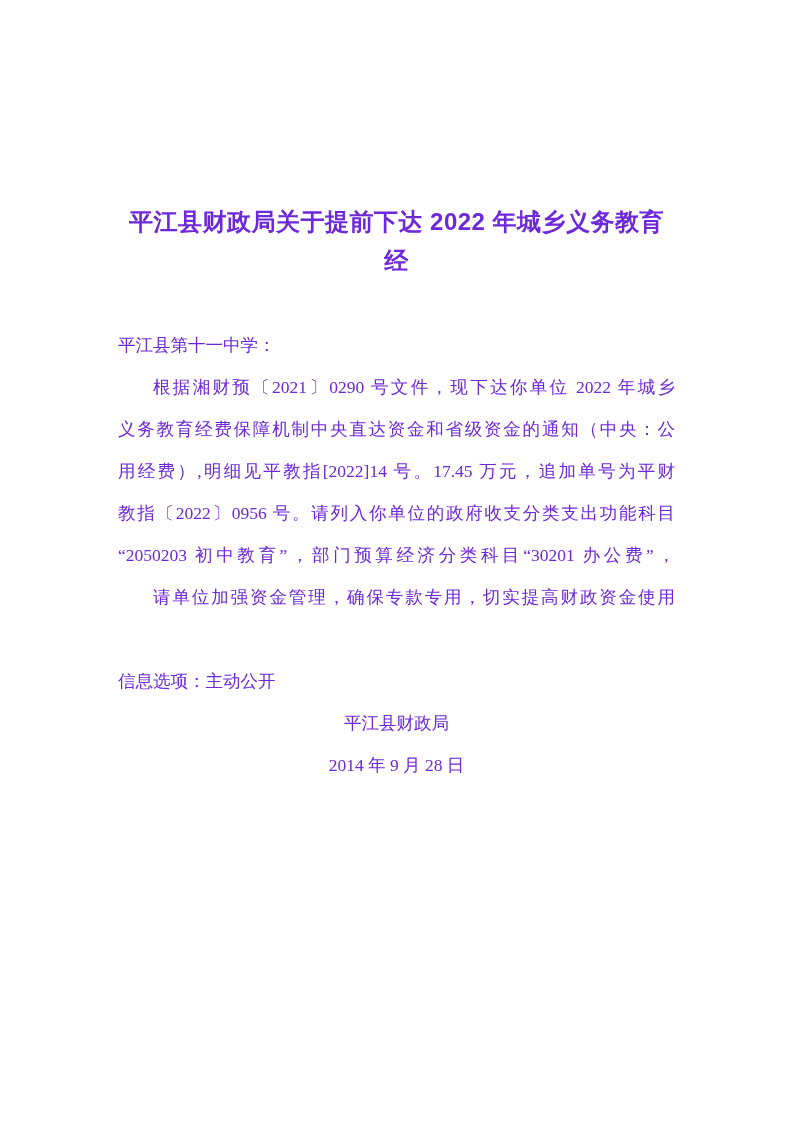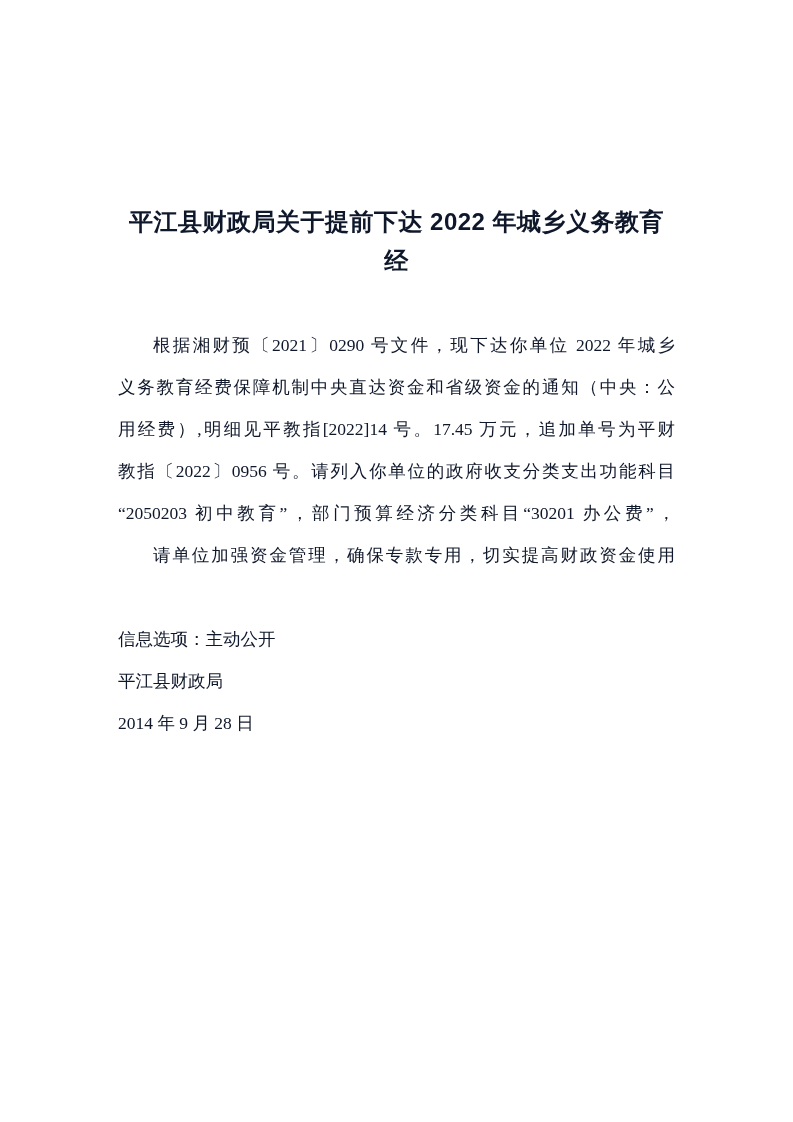--- a/index.html
+++ b/index.html
@@ -5,21 +5,21 @@
   html, body {
     margin: 0;
     padding: 0;
     background: #ffffff;
   }
   .page {
     position: relative;
     width: 793px;
     height: 1122px;
     background: #ffffff;
-    color: #0f172a;
+    color: #6d28d9;
     overflow: hidden;
   }
   .doc-title {
     margin: 0 118px;
     padding-top: 202px;
     font-family: "Liberation Sans", "DejaVu Sans", sans-serif;
     font-weight: 700;
     font-size: 24px;
     line-height: 39px;
     text-align: center;
@@ -35,33 +35,34 @@
     min-height: 42px;
   }
   .just {
     text-align: justify;
     text-align-last: justify;
   }
   .indent {
     text-indent: 35px;
   }
   .right {
-    text-align: left;
+    text-align: center;
   }
 </style>
 </head>
 <body>
 
 <div class="page">
 
   <div class="doc-title">
     <div class="title-line">平江县财政局关于提前下达 2022 年城乡义务教育经</div>
   </div>
 
   <div class="doc-body">
+    <div class="line">平江县第十一中学：</div>
 
     <div class="line just indent">根据湘财预〔2021〕0290 号文件，现下达你单位 2022 年城乡</div>
     <div class="line just">义务教育经费保障机制中央直达资金和省级资金的通知（中央：公</div>
     <div class="line just">用经费）,明细见平教指[2022]14 号。17.45 万元，追加单号为平财</div>
     <div class="line just">教指〔2022〕0956 号。请列入你单位的政府收支分类支出功能科目</div>
     <div class="line just">“2050203 初中教育”，部门预算经济分类科目“30201 办公费”，</div>
 
     <div class="line just indent">请单位加强资金管理，确保专款专用，切实提高财政资金使用</div>
 
     <div class="line"></div>

